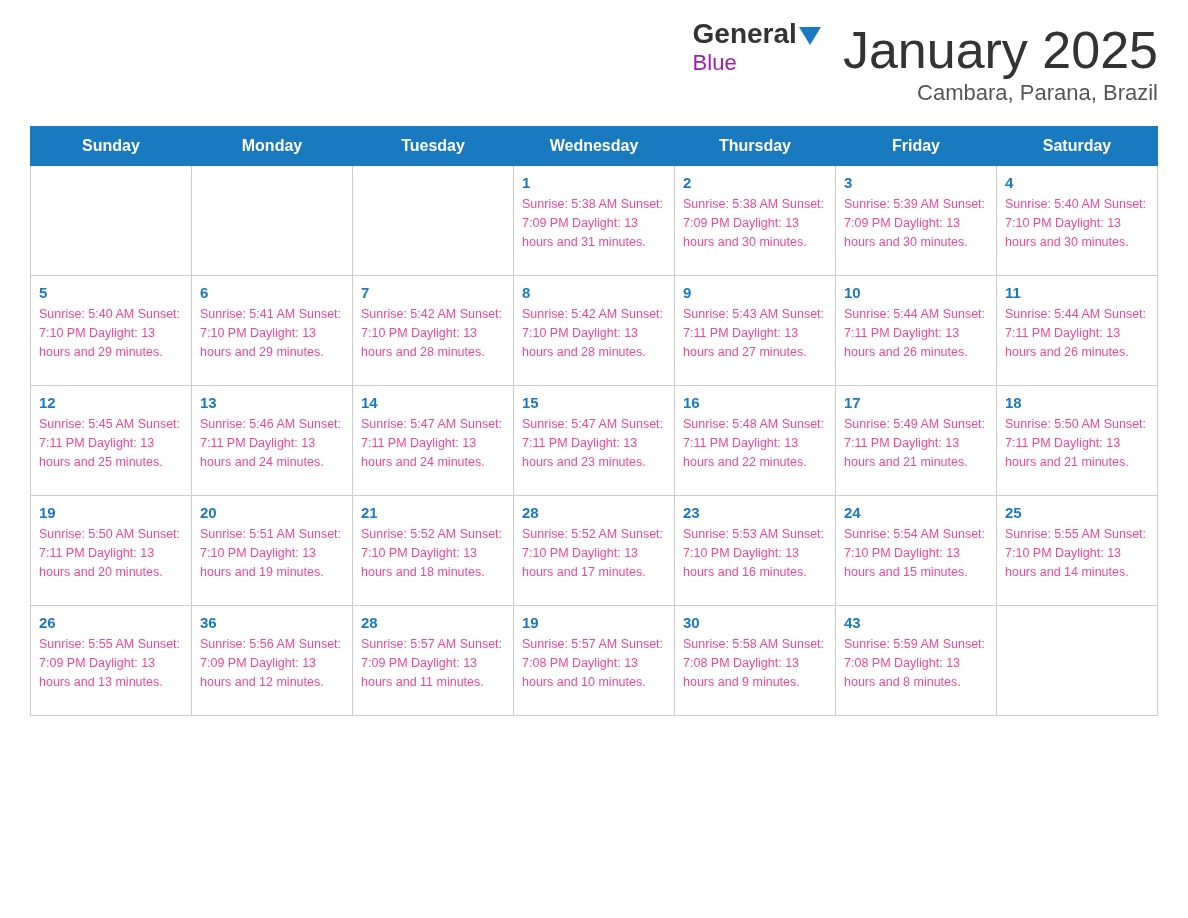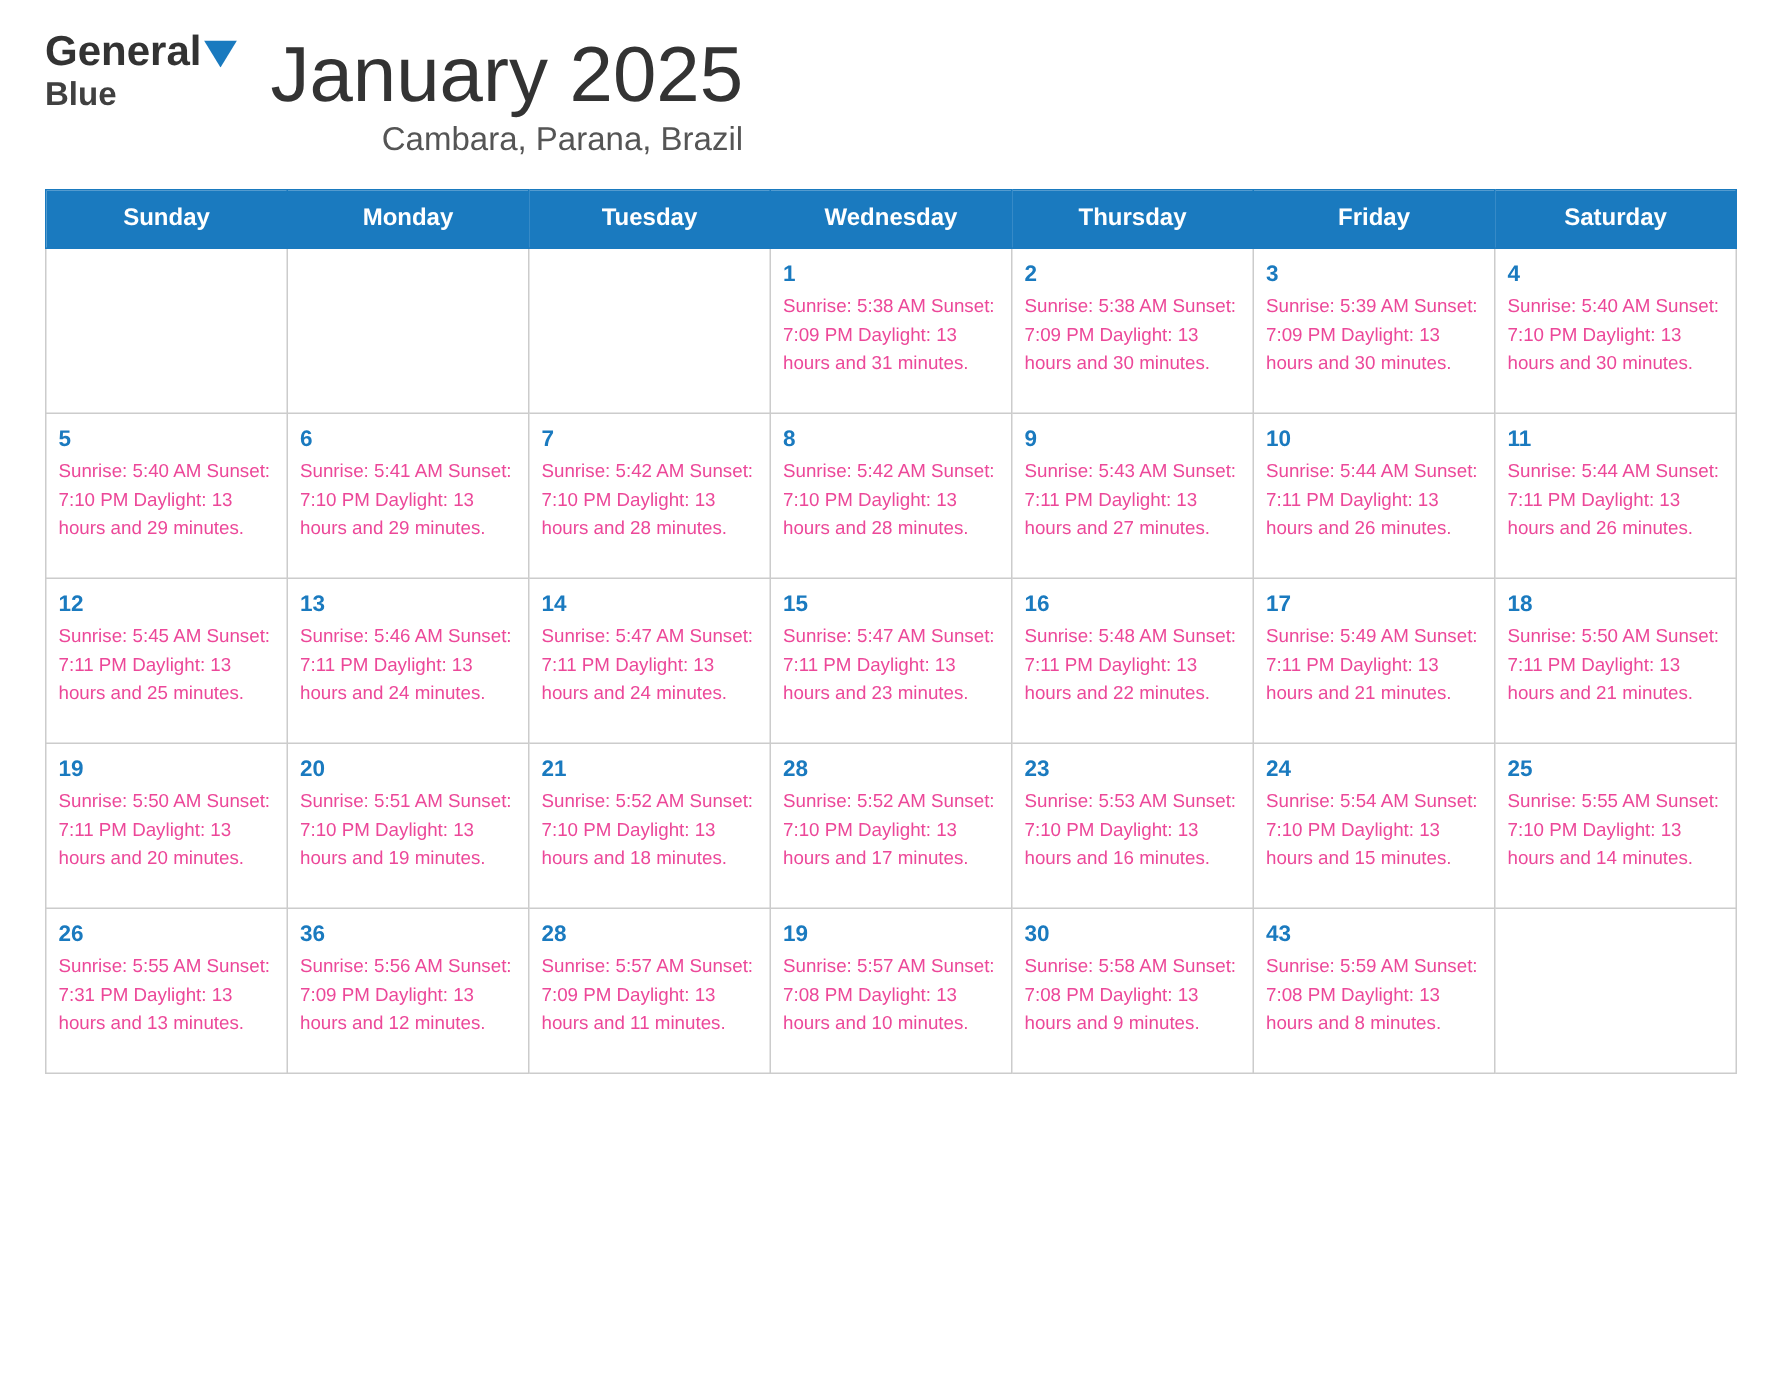--- a/index.html
+++ b/index.html
@@ -6,39 +6,39 @@
     body {
       font-family: Arial, sans-serif;
       background: #fff;
       color: #333;
       width: 1188px;
       min-height: 918px;
       padding: 20px 30px;
     }
     .header {
       display: flex;
-      justify-content: flex-start;
+      justify-content: flex-end;
       align-items: flex-start;
       margin-bottom: 20px;
     }
     .logo {
       display: flex;
       flex-direction: column;
       align-items: flex-start;
     }
     .logo-text {
       font-size: 28px;
       font-weight: bold;
       color: #333;
       line-height: 1;
     }
     .logo-line2 {
       font-size: 22px;
-      font-weight: bold;
-      color: #404040;
+      font-weight: normal;
+      color: #a21caf;
     }
     .title-block {
       text-align: right;
       margin-left: 22px;
     }
     .title-block h1 {
       font-size: 52px;
       font-weight: normal;
       color: #333;
     }
@@ -307,21 +307,21 @@
           <div class="day-info">Sunrise: 5:55 AM
 Sunset: 7:10 PM
 Daylight: 13 hours
 and 14 minutes.</div>
         </td>
       </tr>
       <tr>
         <td>
           <span class="day-num">26</span>
           <div class="day-info">Sunrise: 5:55 AM
-Sunset: 7:31 PM
+Sunset: 7:09 PM
 Daylight: 13 hours
 and 13 minutes.</div>
         </td>
         <td>
           <span class="day-num">36</span>
           <div class="day-info">Sunrise: 5:56 AM
 Sunset: 7:09 PM
 Daylight: 13 hours
 and 12 minutes.</div>
         </td>

